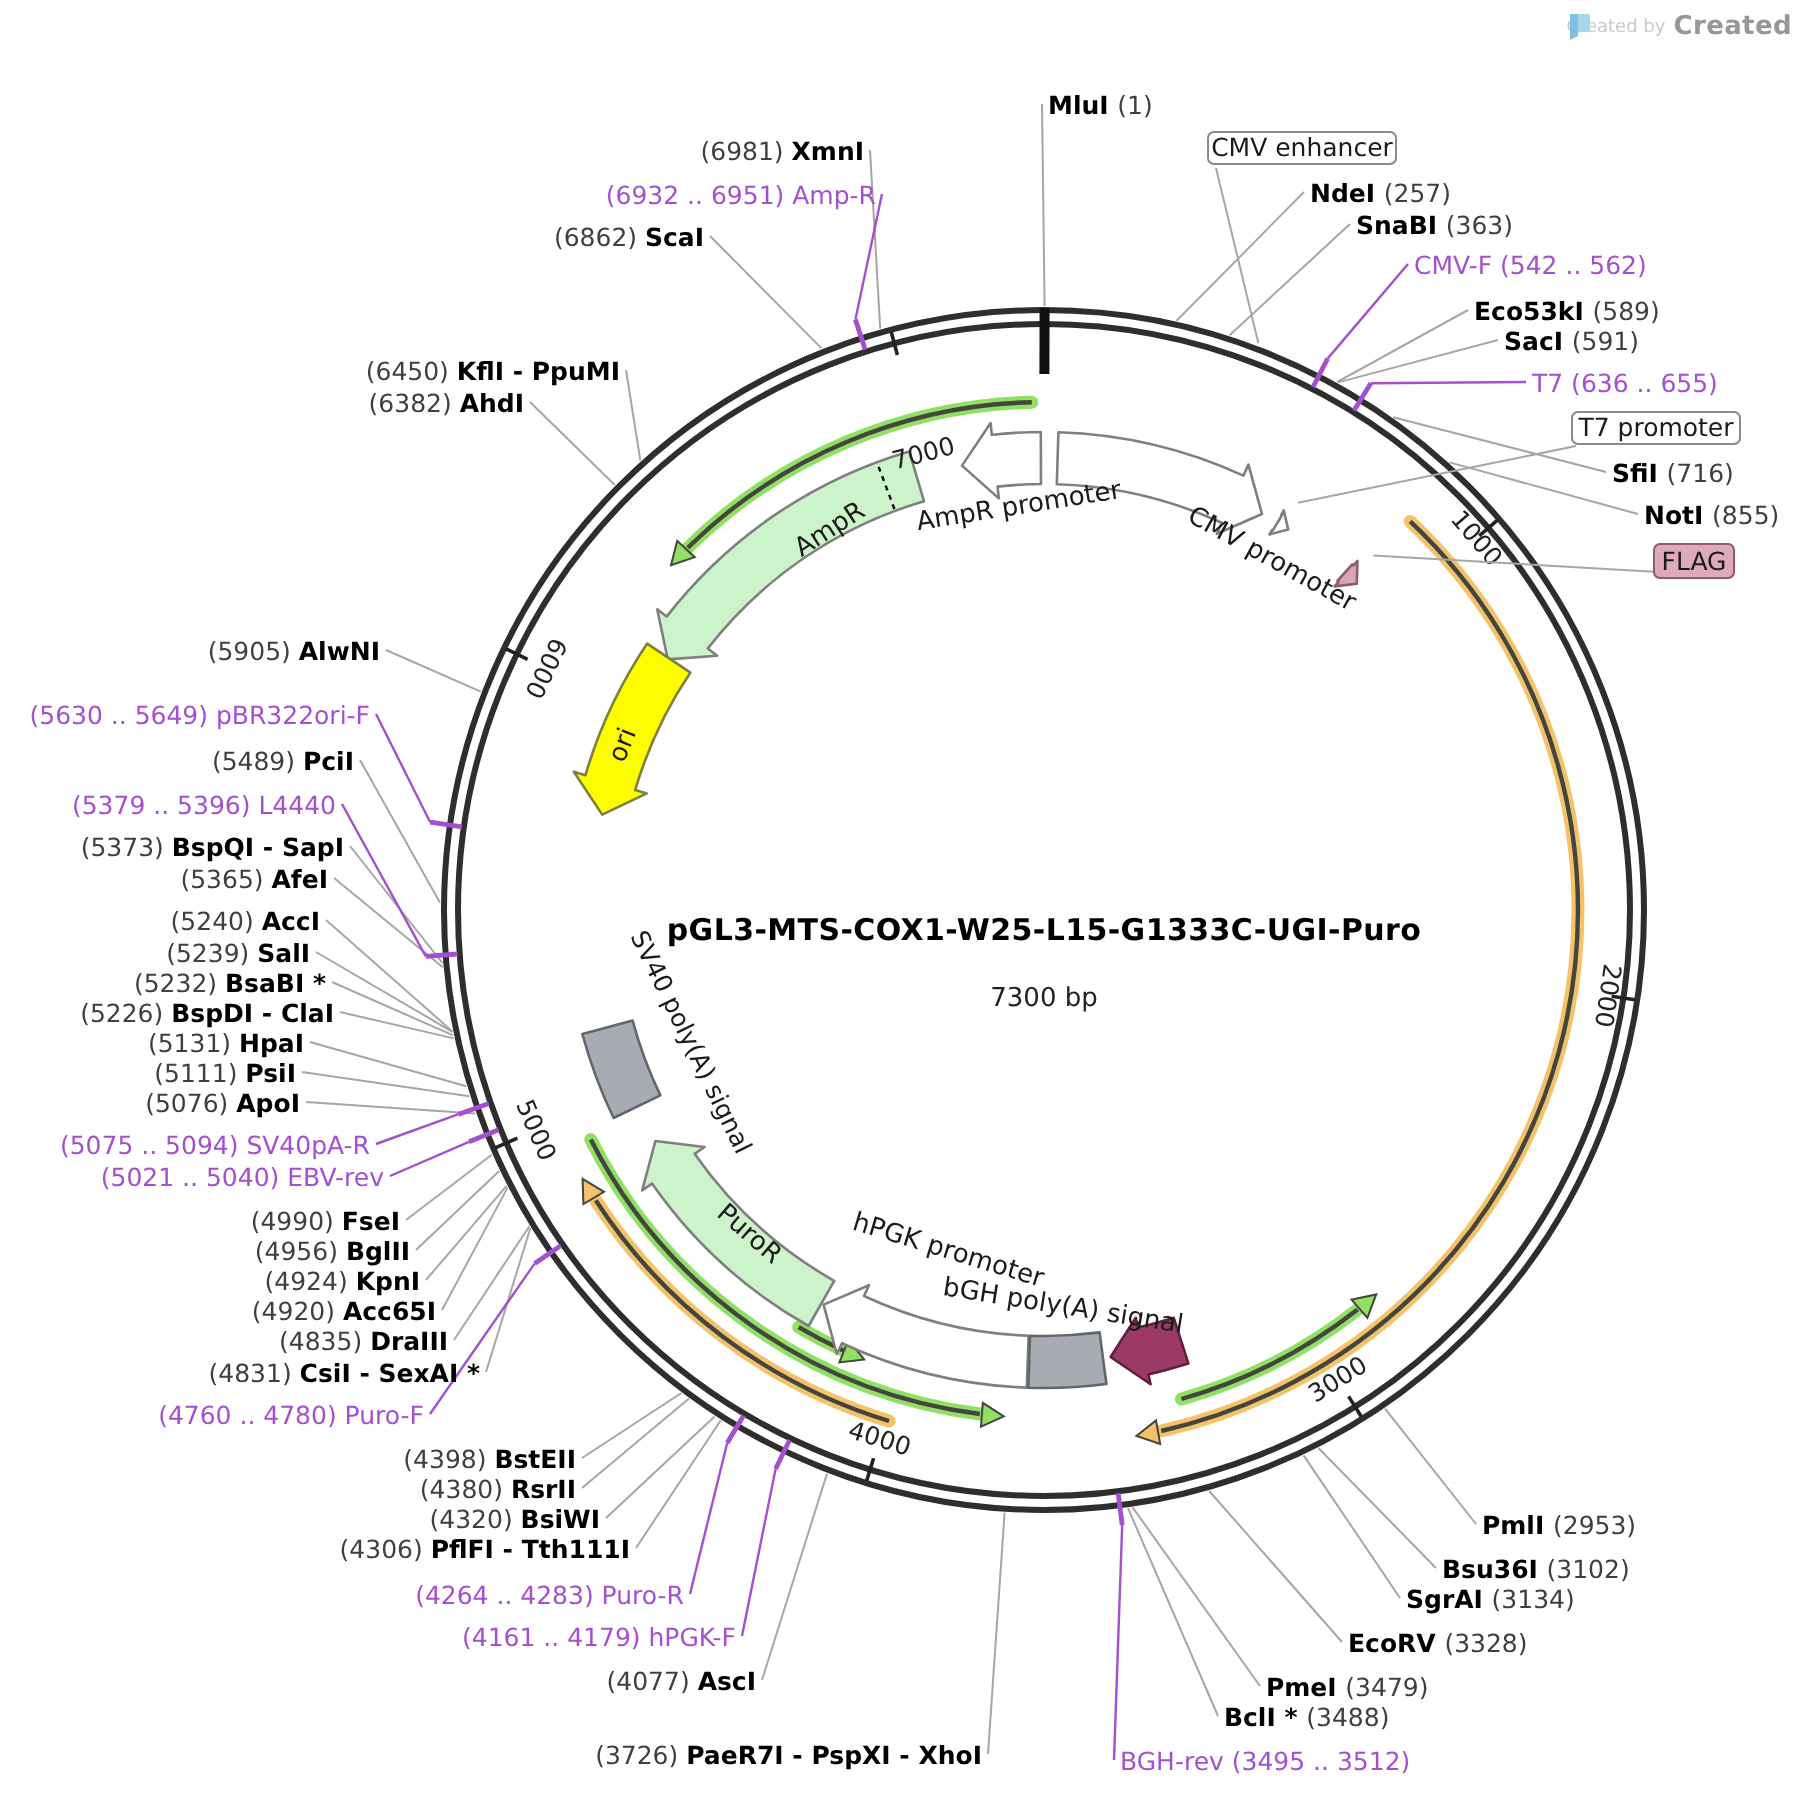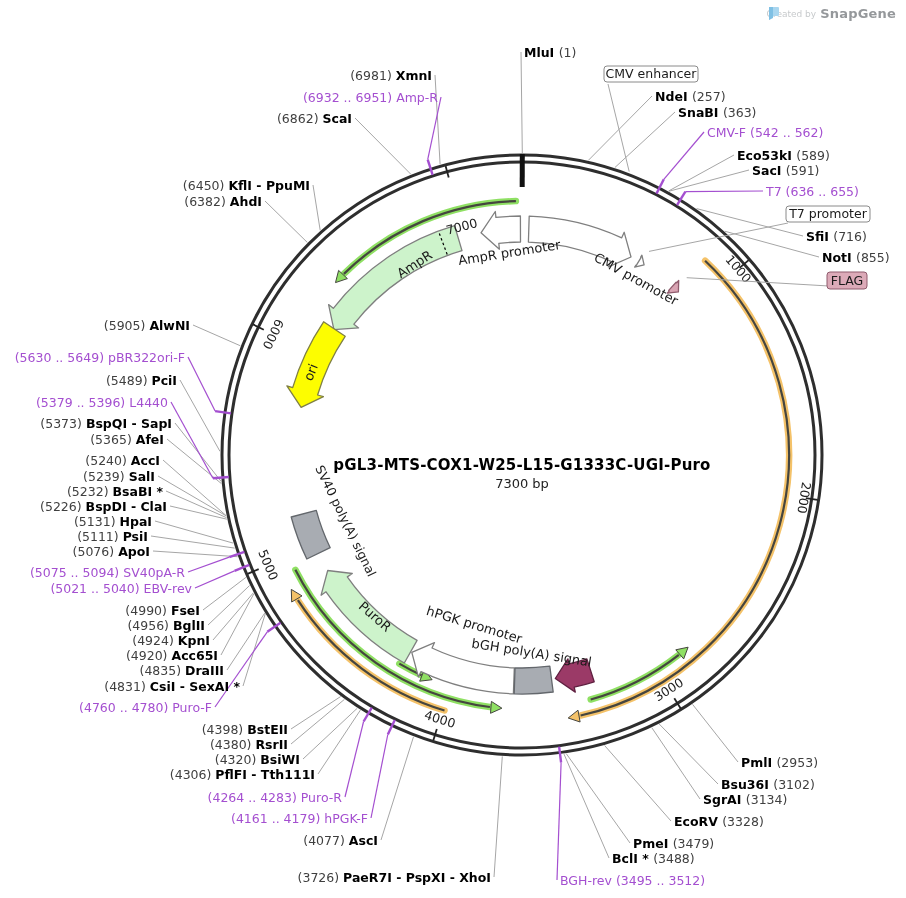--- a/index.html
+++ b/index.html
@@ -1,21 +1,21 @@
 <!DOCTYPE html>
 <html><head>
 <meta charset="utf-8">
 <style>
   html,body{margin:0;padding:0;background:#ffffff;}
   body{font-family:"DejaVu Sans","Liberation Sans",sans-serif;}
   .stage{position:relative;width:906px;height:898px;background:#fff;overflow:hidden;}
   svg{position:absolute;left:0;top:0;}
   .title-block{position:absolute;left:522px;top:456px;transform:translateX(-50%);text-align:center;white-space:nowrap;}
   .title-block .tname{font-size:15px;font-weight:bold;color:#000;letter-spacing:0.2px;}
-  .title-block .tsize{font-size:13px;color:#222;margin-top:2px;}
+  .title-block .tsize{font-size:13px;color:#222;margin-top:18px;}
   .watermark{position:absolute;right:10px;top:6px;display:flex;align-items:center;gap:4px;}
   .watermark .created{font-size:9px;color:#c7cacc;}
   .watermark .brand{font-size:13px;color:#95989b;font-weight:bold;letter-spacing:0.2px;}
 </style>
 </head>
 <body>
 
 <div class="stage">
   <svg id="map" width="906" height="898" viewBox="0 0 906 898">
       <g>
@@ -238,15 +238,15 @@
     <div class="tname">pGL3-MTS-COX1-W25-L15-G1333C-UGI-Puro</div>
     <div class="tsize">7300 bp</div>
   </div>
 
   <div class="watermark">
     <span class="created">Created by</span>
     <svg width="13" height="15" viewBox="0 0 13 15">
       <path d="M2 1 L11 1 Q12 1 12 2 L12 9 Q12 10 11 10 L7 10 L2 14 Z" fill="#a9d6ef"></path>
       <path d="M2 1 L6 1 L6 12 L2 14 Z" fill="#7fc0e4"></path>
     </svg>
-    <span class="brand">SnapGene</span>
+    <span class="brand">Created</span>
   </div>
 </div>
 
 </body></html>

